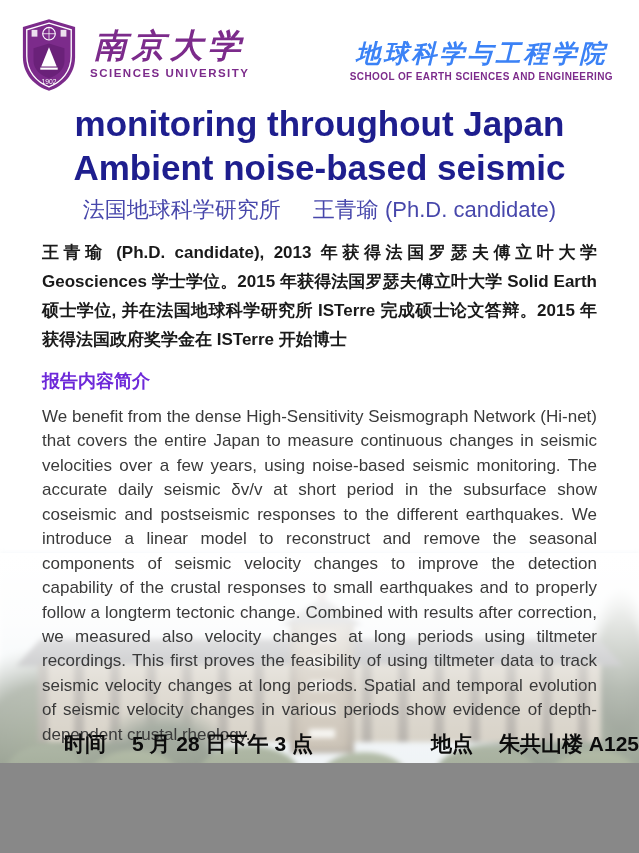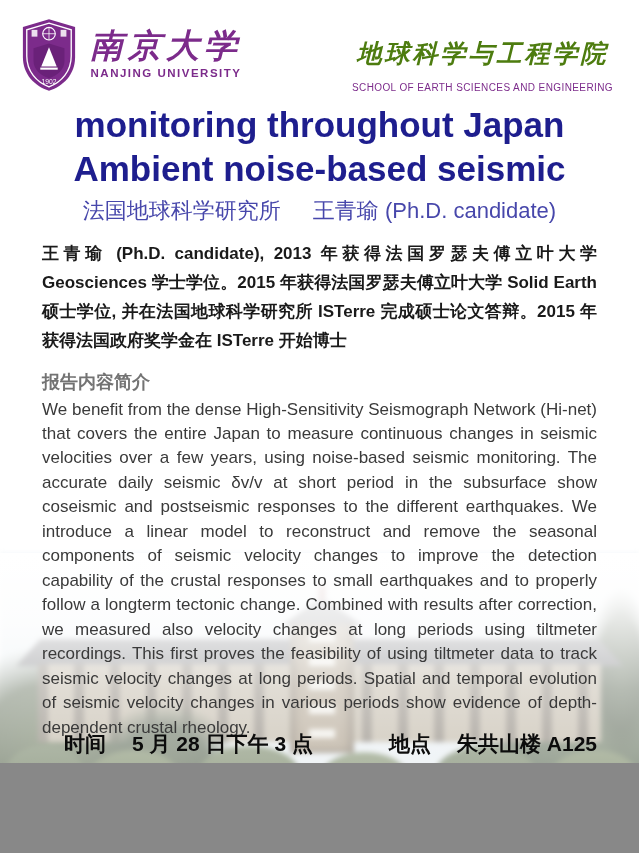--- a/index.html
+++ b/index.html
@@ -54,39 +54,39 @@
 
   .masthead { display: flex; justify-content: space-between; align-items: flex-start; padding: 18px 26px 0 20px; }
   .brand-left { display: flex; align-items: flex-start; }
   .emblem { width: 58px; height: 74px; }
   .brand-names { margin: 10px 0 0 12px; text-align: center; }
   .uni-cn { font-family: "DejaVu Serif", serif; font-weight: bold; font-style: italic;
             font-size: 33px; letter-spacing: 5px; color: #7c2b8b; line-height: 1.1; white-space: nowrap; }
   .uni-en { margin-top: 3px; font-size: 11.5px; font-weight: bold; letter-spacing: 1.5px; color: #7c2b8b; }
   .brand-right { margin-top: 22px; text-align: center; }
   .school-cn { font-family: "DejaVu Serif", serif; font-weight: bold; font-style: italic;
-               font-size: 25px; letter-spacing: 3px; color: #4d7c0f; line-height: 1.15; white-space: nowrap; }
-  .school-en { margin-top: 13px; font-size: 10px; font-weight: normal; letter-spacing: .4px; color: #7c2b8b; }
+               font-size: 25px; letter-spacing: 3px; color: #3b82f6; line-height: 1.15; white-space: nowrap; }
+  .school-en { margin-top: 2px; font-size: 10px; font-weight: bold; letter-spacing: .4px; color: #7c2b8b; }
 
   .talk-title { margin-top: 10px; text-align: center; color: #1e1e8e;
                 font-size: 35px; font-weight: bold; line-height: 1.26; }
   .talk-speaker { margin-top: 5px; text-align: center; color: #4747ab; font-size: 22px; white-space: nowrap; }
   .talk-speaker .name { margin-left: 32px; }
 
   .bio { margin: 14px 42px 0 42px; font-size: 17px; font-weight: bold; color: #1a1a1a;
          line-height: 1.7; text-align: justify; }
 
-  .abstract-heading { margin: 14px 42px 4px 42px; font-size: 18px; font-weight: bold; color: #737373; }
+  .abstract-heading { margin: 14px 42px 12px 42px; font-size: 18px; font-weight: bold; color: #6d28d9; }
   .abstract-body { margin: 4px 42px 0 42px; font-size: 17px; color: #3a3a3a;
                    line-height: 1.44; text-align: justify; }
 
   .time-place { position: absolute; top: 730px; left: 0; right: 0; display: flex;
                 font-size: 21px; font-weight: bold; color: #0c0c0c; }
   .time-group { margin-left: 64px; }
-  .place-group { margin-left: auto; margin-right: 42px; }
+  .place-group { margin-left: auto; }
   .detail-value { margin-left: 26px; text-align: center; }
 
   .inviter { position: absolute; top: 757px; width: 100%; text-align: center;
              font-size: 17px; font-weight: bold; color: #0c0c0c; }
   .inviter .name { margin-left: 46px; }
   .organizer { position: absolute; top: 819px; width: 100%; text-align: center;
                font-size: 17px; font-weight: bold; color: #0c0c0c; }
   .welcome { position: absolute; top: 766px; width: 100%; text-align: center;
              font-size: 23px; font-weight: bold; letter-spacing: 2px; color: #c4017d; }
 </style>
@@ -127,21 +127,21 @@
           <line x1="30" y1="9.5" x2="30" y2="22.5" stroke="#ffffff" stroke-width="0.8"></line>
           <rect x="12" y="12" width="6" height="7" fill="#ffffff" opacity="0.85"></rect>
           <rect x="42" y="12" width="6" height="7" fill="#ffffff" opacity="0.85"></rect>
           <path d="M30 26 L46 31 V44 C46 53 39 59 30 62 C21 59 14 53 14 44 V31 Z" fill="#6a2179"></path>
           <polygon points="30,30 22,50 38,50" fill="#ffffff"></polygon>
           <rect x="21" y="51" width="18" height="2.2" fill="#ffffff"></rect>
           <text x="30" y="68" text-anchor="middle" font-size="7" fill="#ffffff">1902</text>
         </svg>
         <div class="brand-names">
           <div class="uni-cn">南京大学</div>
-          <div class="uni-en">NANJING UNIVERSITY</div>
+          <div class="uni-en">SCIENCES UNIVERSITY</div>
         </div>
       </div>
       <div class="brand-right">
         <div class="school-cn">地球科学与工程学院</div>
         <div class="school-en">SCHOOL OF EARTH SCIENCES AND ENGINEERING</div>
       </div>
     </div>
 
     <div class="talk-title">
       <div>monitoring throughout Japan</div>

